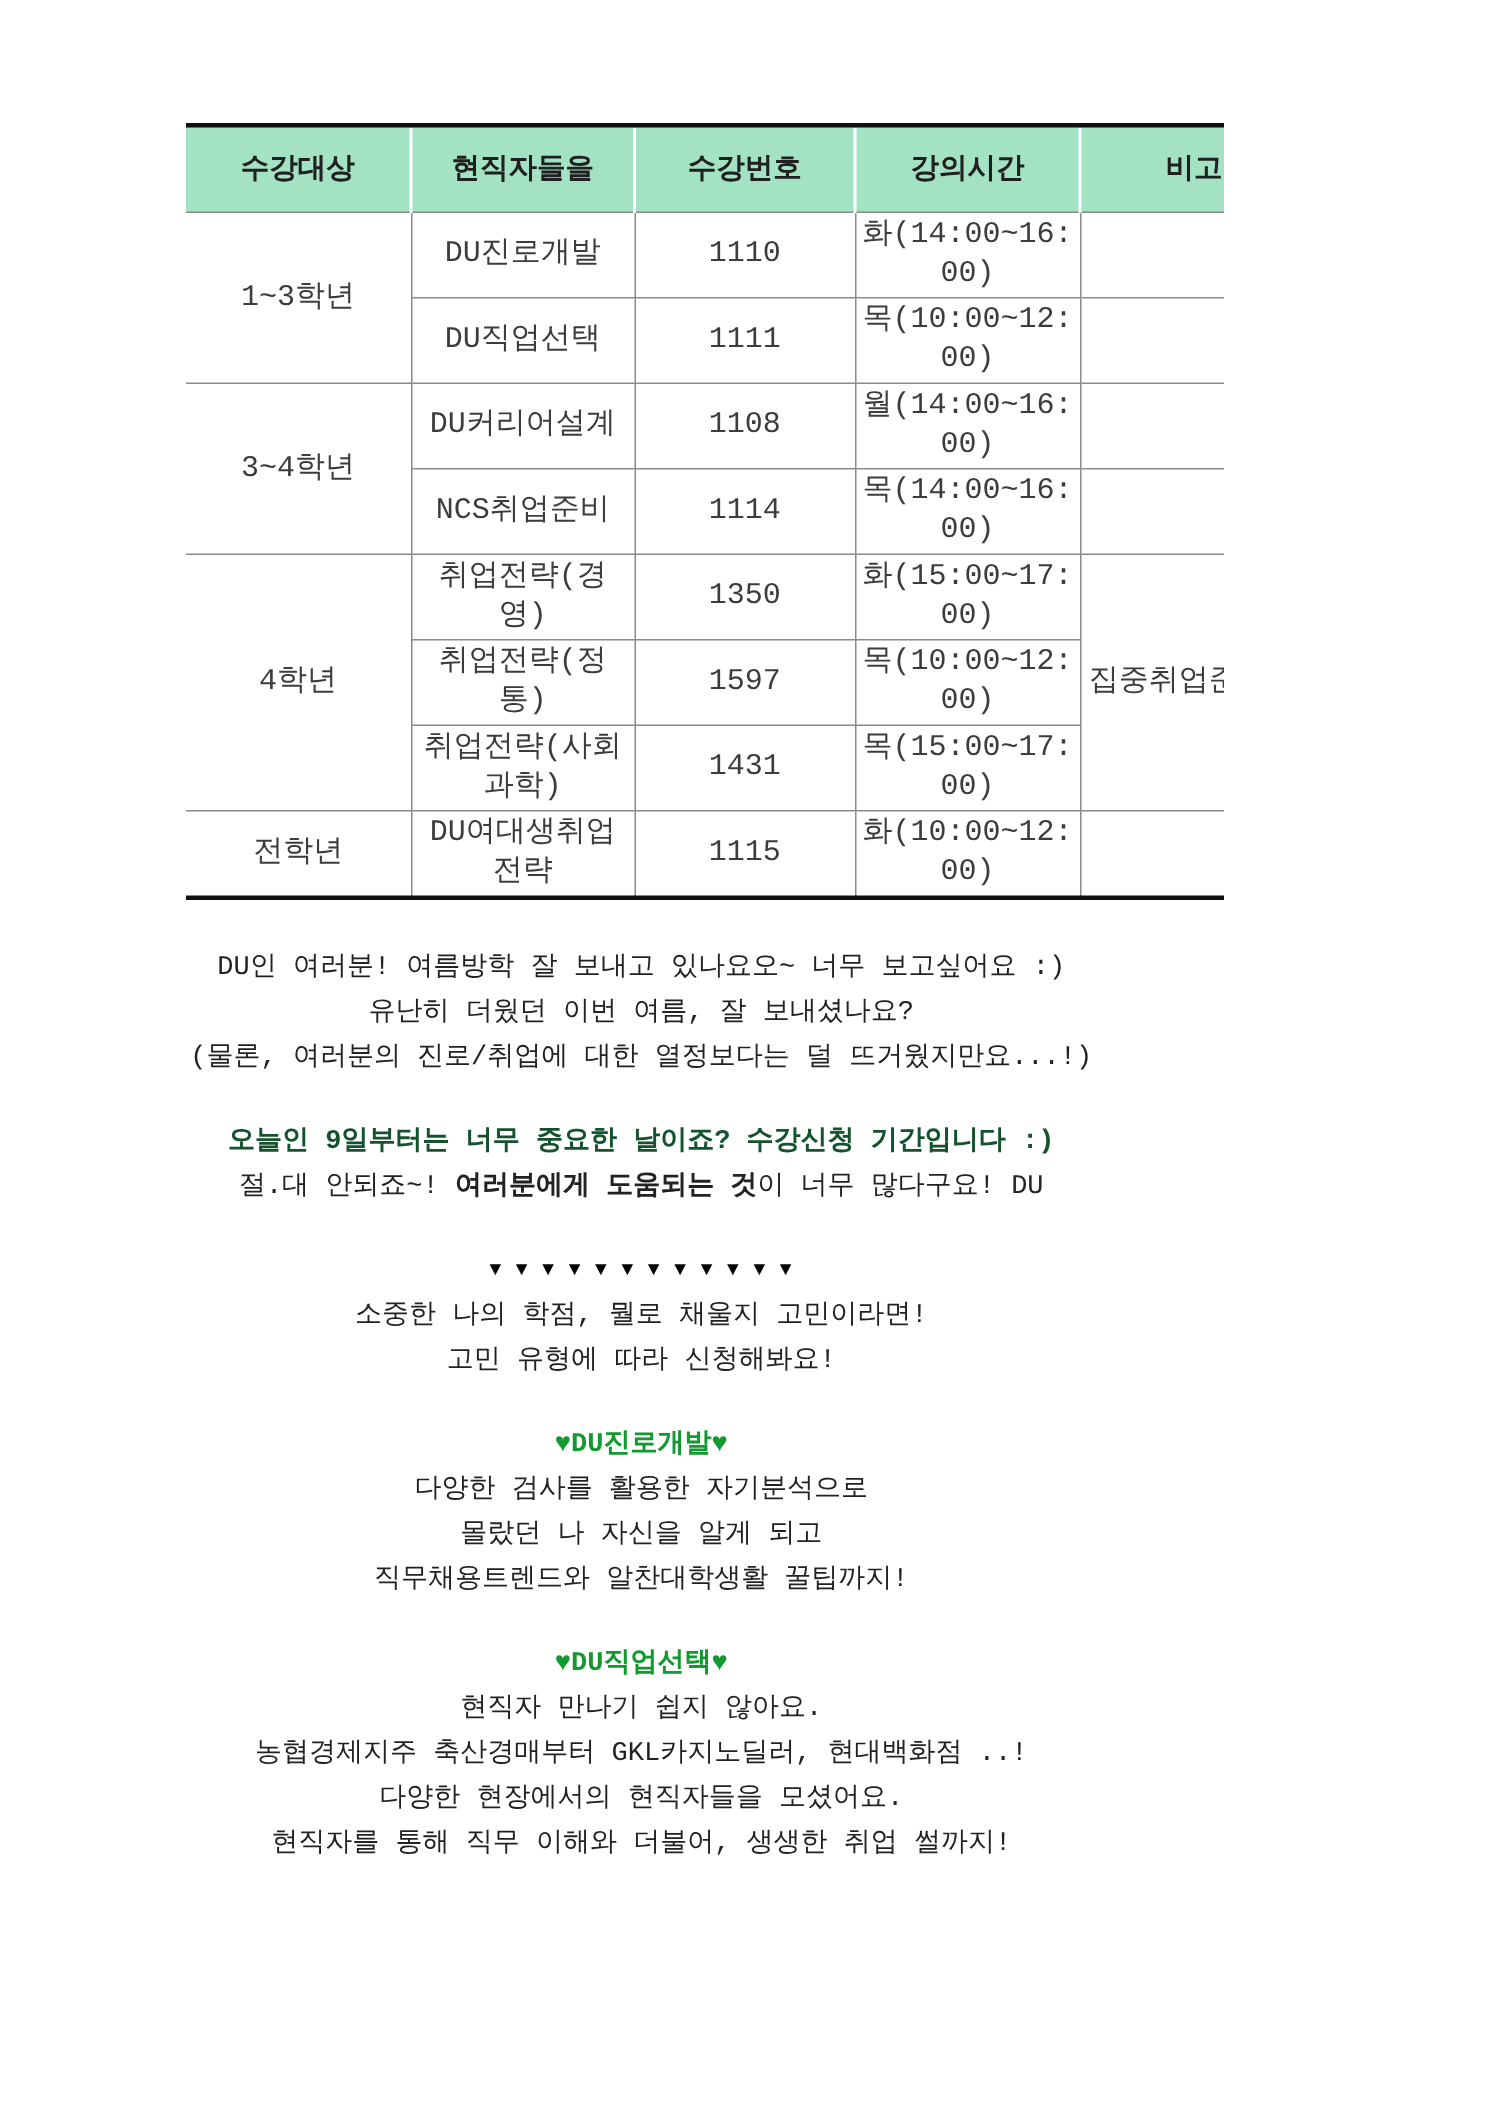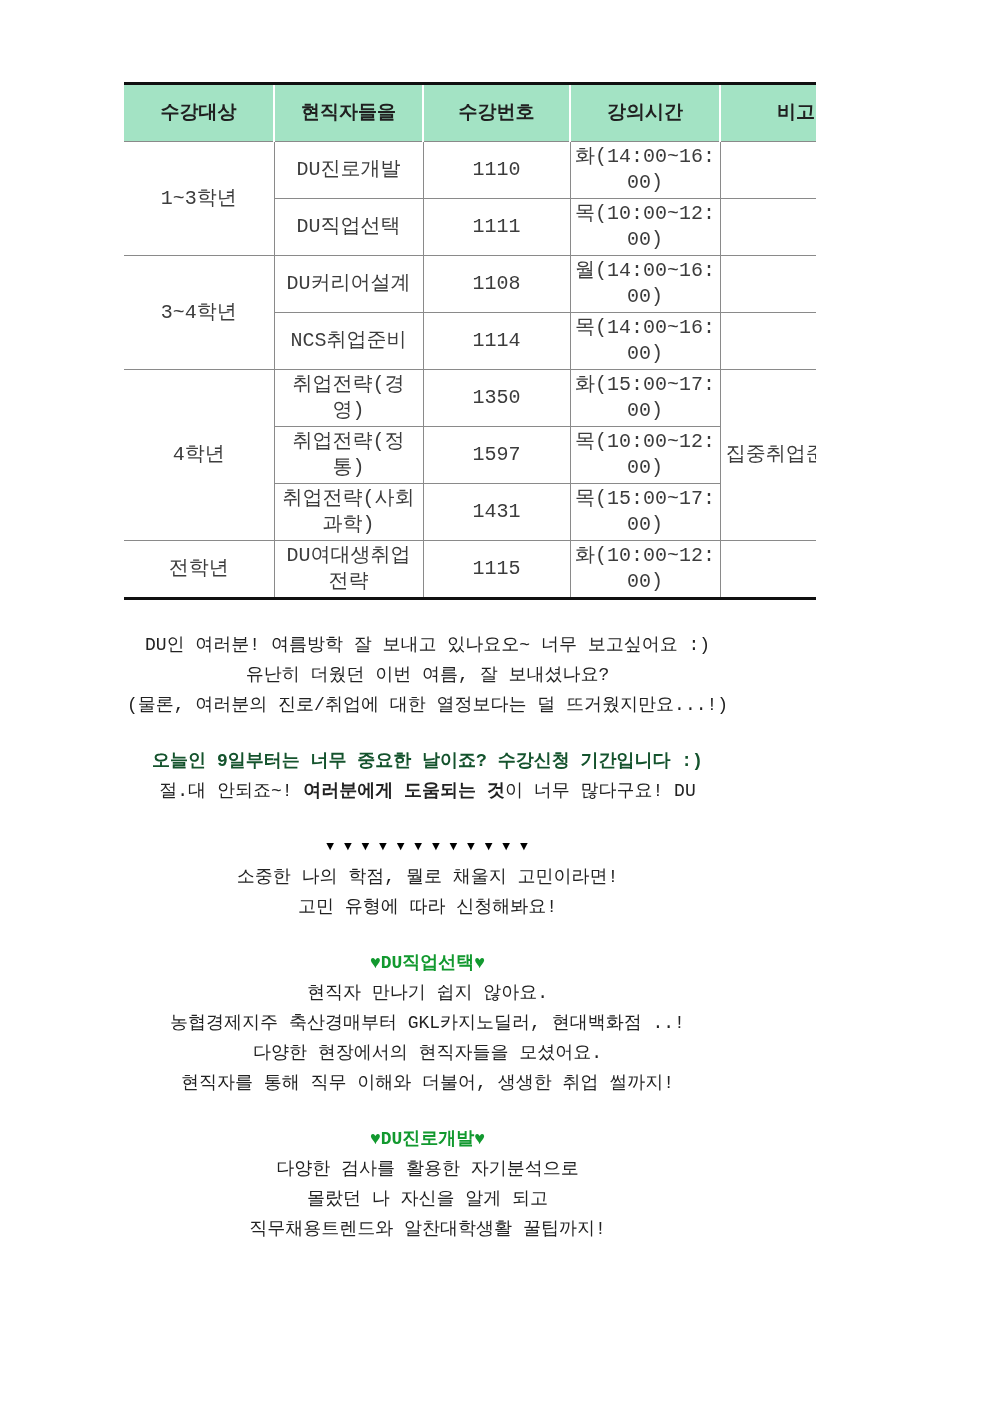--- a/index.html
+++ b/index.html
@@ -145,29 +145,29 @@
       <span class="line"><span>절.대 안되죠~! </span><b>여러분에게 도움되는 것</b><span>이 너무 많다구요! DU</span></span>
     </p>
 
     <p class="para">
       <span class="line triangles">▼ ▼ ▼ ▼ ▼ ▼ ▼ ▼ ▼ ▼ ▼ ▼</span>
       <span class="line">소중한 나의 학점, 뭘로 채울지 고민이라면!</span>
       <span class="line">고민 유형에 따라 신청해봐요!</span>
     </p>
 
     <section class="para">
+      <span class="line green">♥DU진로개발♥</span>
+      <span class="line">다양한 검사를 활용한 자기분석으로</span>
+      <span class="line">몰랐던 나 자신을 알게 되고</span>
+      <span class="line">직무채용트렌드와 알찬대학생활 꿀팁까지!</span>
+    </section>
+
+    <section class="para">
       <span class="line green">♥DU직업선택♥</span>
       <span class="line">현직자 만나기 쉽지 않아요.</span>
       <span class="line">농협경제지주 축산경매부터 GKL카지노딜러, 현대백화점 ..!</span>
       <span class="line">다양한 현장에서의 현직자들을 모셨어요.</span>
       <span class="line">현직자를 통해 직무 이해와 더불어, 생생한 취업 썰까지!</span>
     </section>
 
-    <section class="para">
-      <span class="line green">♥DU진로개발♥</span>
-      <span class="line">다양한 검사를 활용한 자기분석으로</span>
-      <span class="line">몰랐던 나 자신을 알게 되고</span>
-      <span class="line">직무채용트렌드와 알찬대학생활 꿀팁까지!</span>
-    </section>
-
 
   </main>
 </div>
 
 </body></html>

